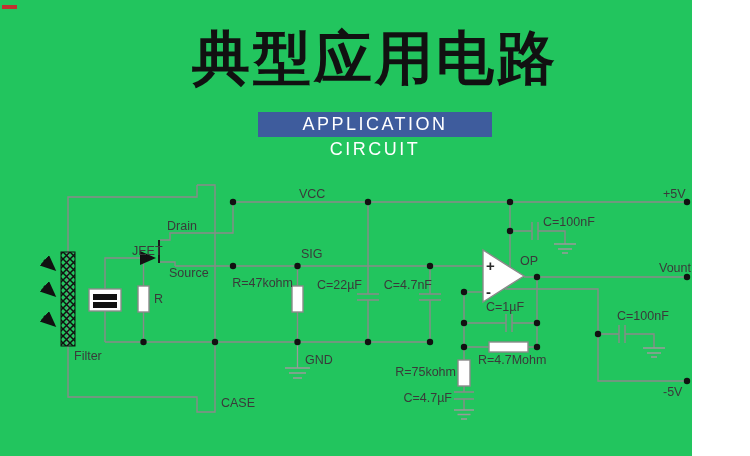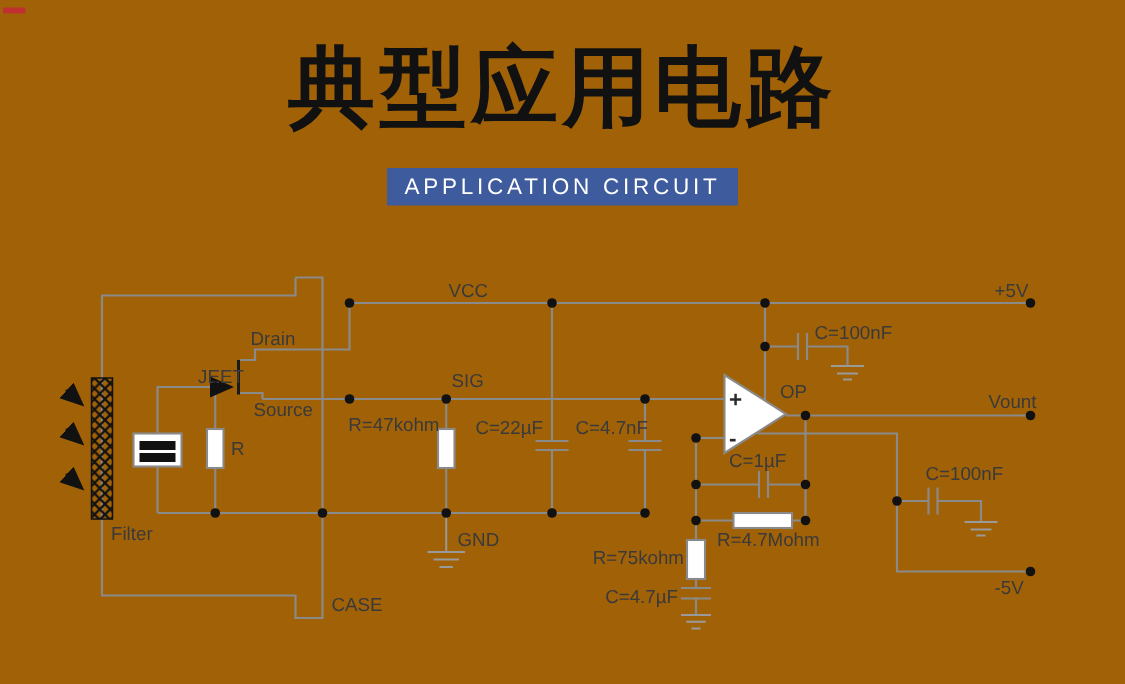--- a/index.html
+++ b/index.html
@@ -1,33 +1,33 @@
 <!DOCTYPE html>
 <html><head>
 <meta charset="utf-8">
 <style>
   html,body { margin:0; padding:0; background:#ffffff; }
   .page {
-    position:relative; width:750px; height:456px; background:#a16207;
+    position:relative; width:692px; height:456px; background:#22c55e;
     font-family:"Liberation Sans", sans-serif; overflow:hidden;
   }
   .red-mark {
     position:absolute; left:2px; top:5px; width:15px; height:4px;
     background:#c03030;
   }
   .title {
     position:absolute; top:16px; left:0; width:750px; margin:0;
     text-align:center; font-size:58px; line-height:84px; font-weight:bold;
     letter-spacing:3px; color:#111111;
     font-family:"DejaVu Sans", sans-serif;
   }
   .banner {
     position:absolute; top:112px; left:258px; width:234px; height:25px;
     background:#3e5c9d; color:#ffffff; text-align:center;
-    font-size:15px; line-height:25px; letter-spacing:2.5px;
+    font-size:18px; line-height:25px; letter-spacing:2.5px;
     font-family:"Liberation Sans", sans-serif;
   }
   svg.circuit { position:absolute; left:0; top:0; }
   svg.circuit text {
     font-family:"Liberation Sans", sans-serif;
     font-size:12.5px; fill:#3a3a3a;
   }
   svg.circuit text.op-sign { font-size:15px; font-weight:bold; fill:#2a2a2a; }
   .wire { stroke:#8a8a8a; stroke-width:1.4; fill:none; }
   .comp { stroke:#8a8a8a; stroke-width:1.4; fill:#ffffff; }

